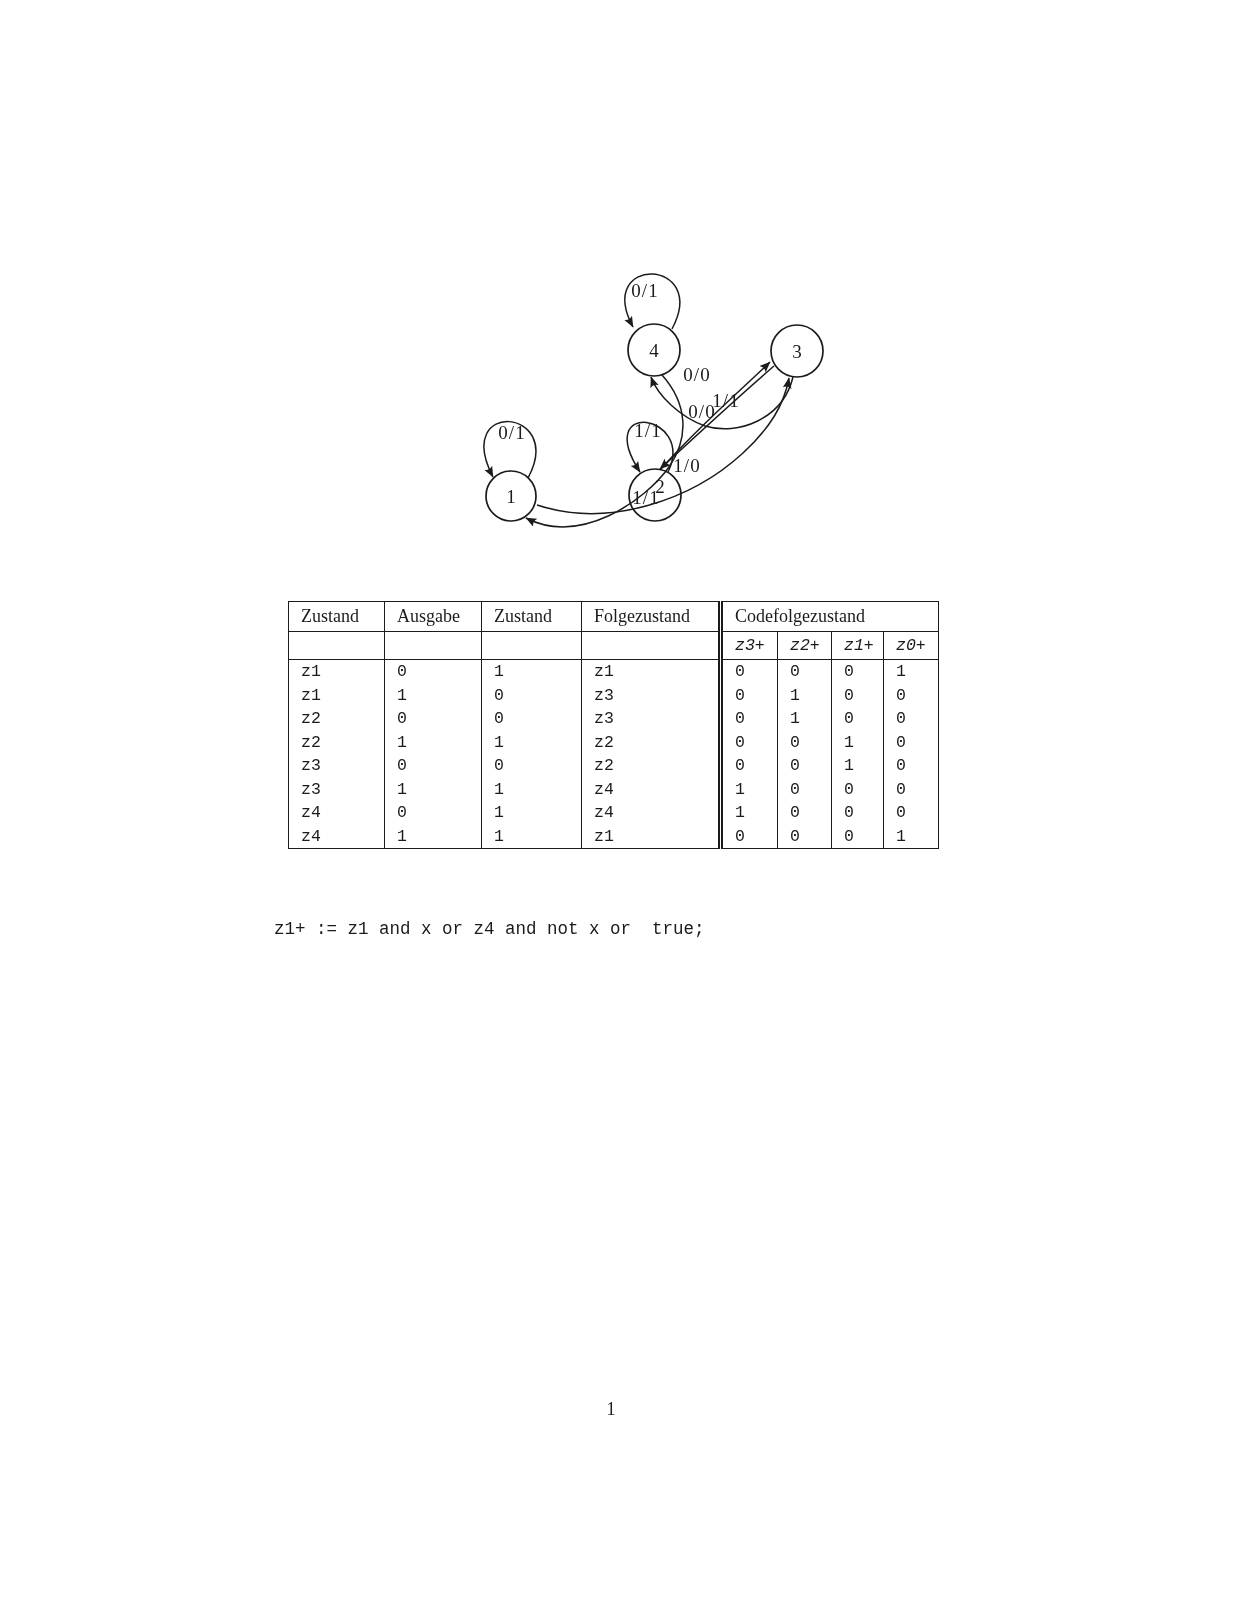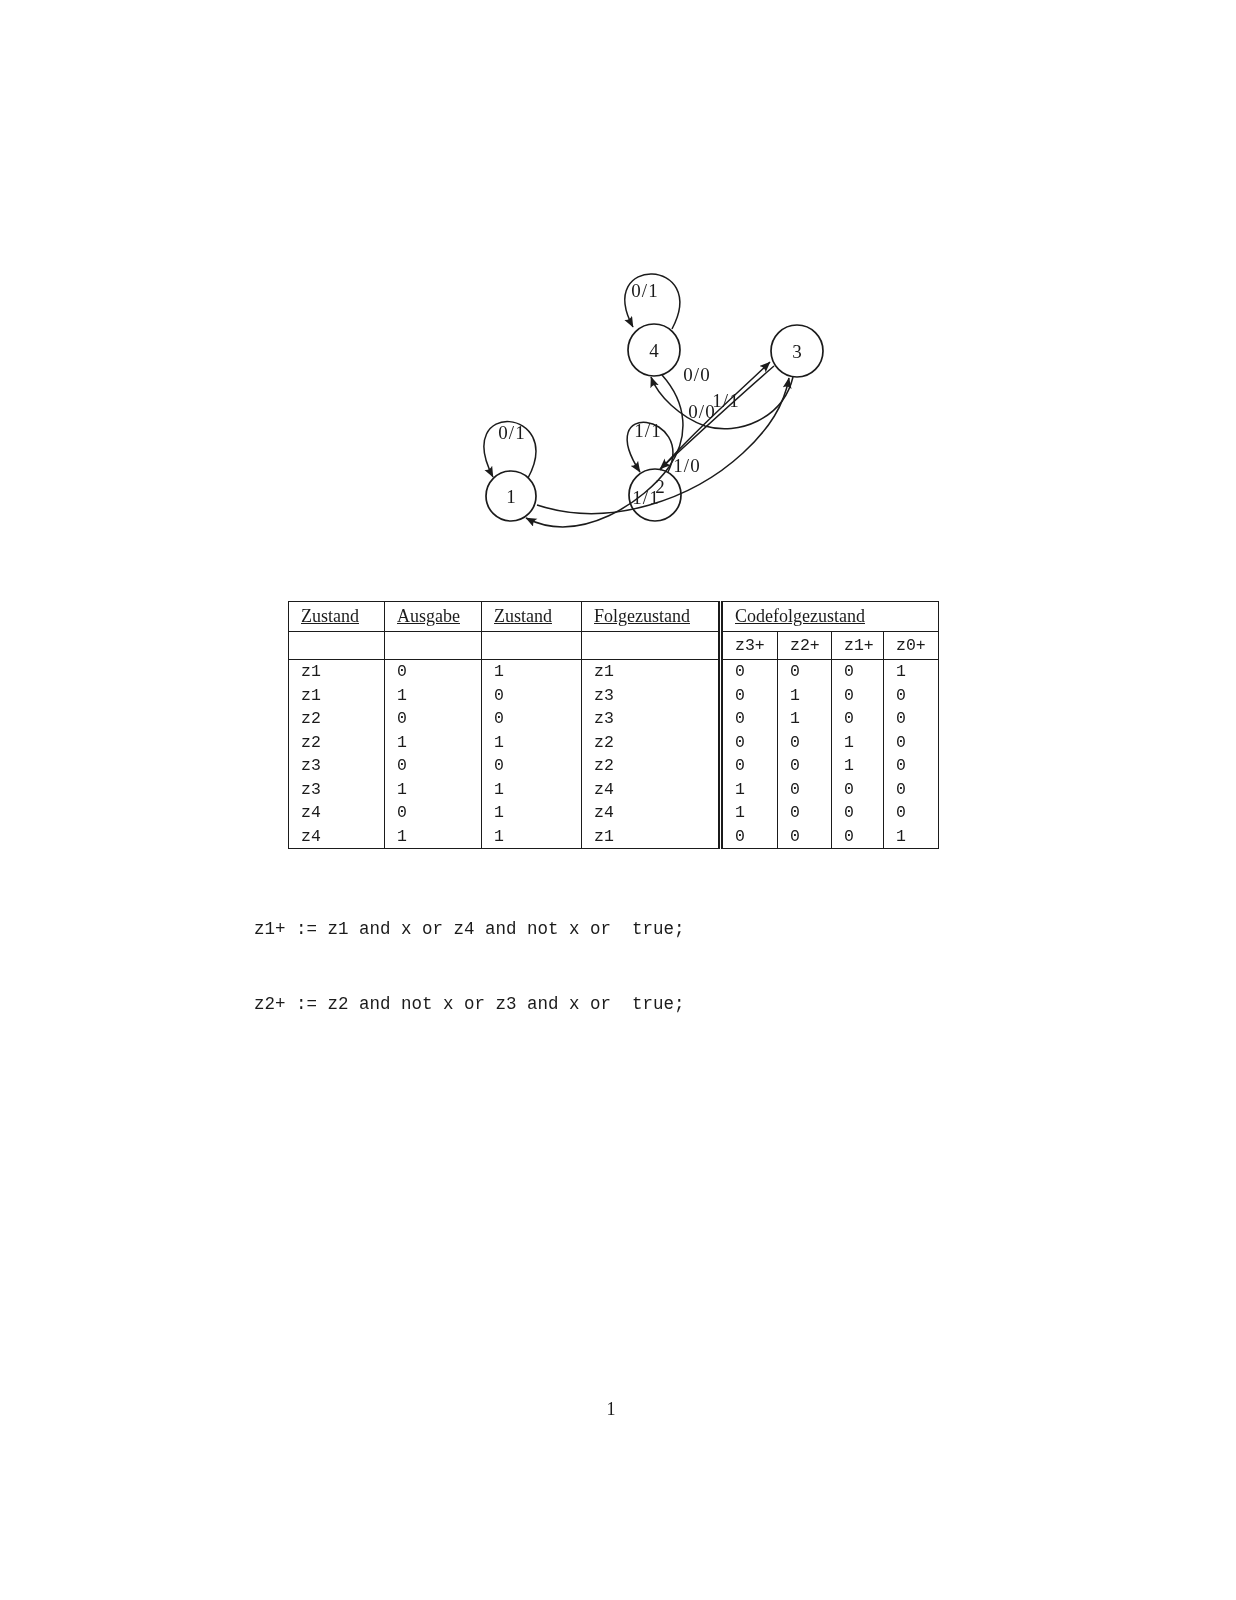--- a/index.html
+++ b/index.html
@@ -21,34 +21,34 @@
     table-layout:fixed;border:1.5px solid #1b1b1b;
   }
   #ttable th,#ttable td{
     border-left:1.5px solid #1b1b1b;border-right:1.5px solid #1b1b1b;
     padding:0 0 0 12px;text-align:left;font-weight:normal;vertical-align:middle;
     overflow:hidden;white-space:nowrap;
   }
   #ttable thead tr.hrow1 th{
     font-family:"Liberation Serif",serif;font-size:18px;height:29px;
     border-bottom:1.5px solid #1b1b1b;
-    text-decoration:underline;
   }
   #ttable thead tr.hrow2 th{
     font-family:"Liberation Mono",monospace;font-size:16.5px;height:27px;
     border-bottom:1.5px solid #1b1b1b;
+    font-style:italic;
   }
   #ttable tbody td{
     font-family:"Liberation Mono",monospace;font-size:16.5px;height:23.5px;
     border-top:none;border-bottom:none;
   }
   #ttable .dbl{border-right:5px double #1b1b1b;}
   
   #codeblock{
-    position:absolute;left:254px;top:867px;
+    position:absolute;left:274px;top:867px;
     font-family:"Liberation Mono",monospace;font-size:17.5px;line-height:24.9px;
     color:#1b1b1b;white-space:pre;
   }
   
   #pagenum{
     position:absolute;left:571px;top:1399px;width:80px;text-align:center;
     font-family:"Liberation Serif",serif;font-size:18px;color:#1b1b1b;
   }
 </style>
 </head>
@@ -201,16 +201,15 @@
       <td>0</td>
       <td>0</td>
       <td>0</td>
       <td>1</td>
     </tr>
   </tbody>
 </table>
 
 <div id="codeblock">
   <div>z1+ := z1 and x or z4 and not x or  true;</div>
-  <div>z2+ := z2 and not x or z3 and x or  true;</div>
 </div>
 
 <div id="pagenum">1</div>
 
 </body></html>

